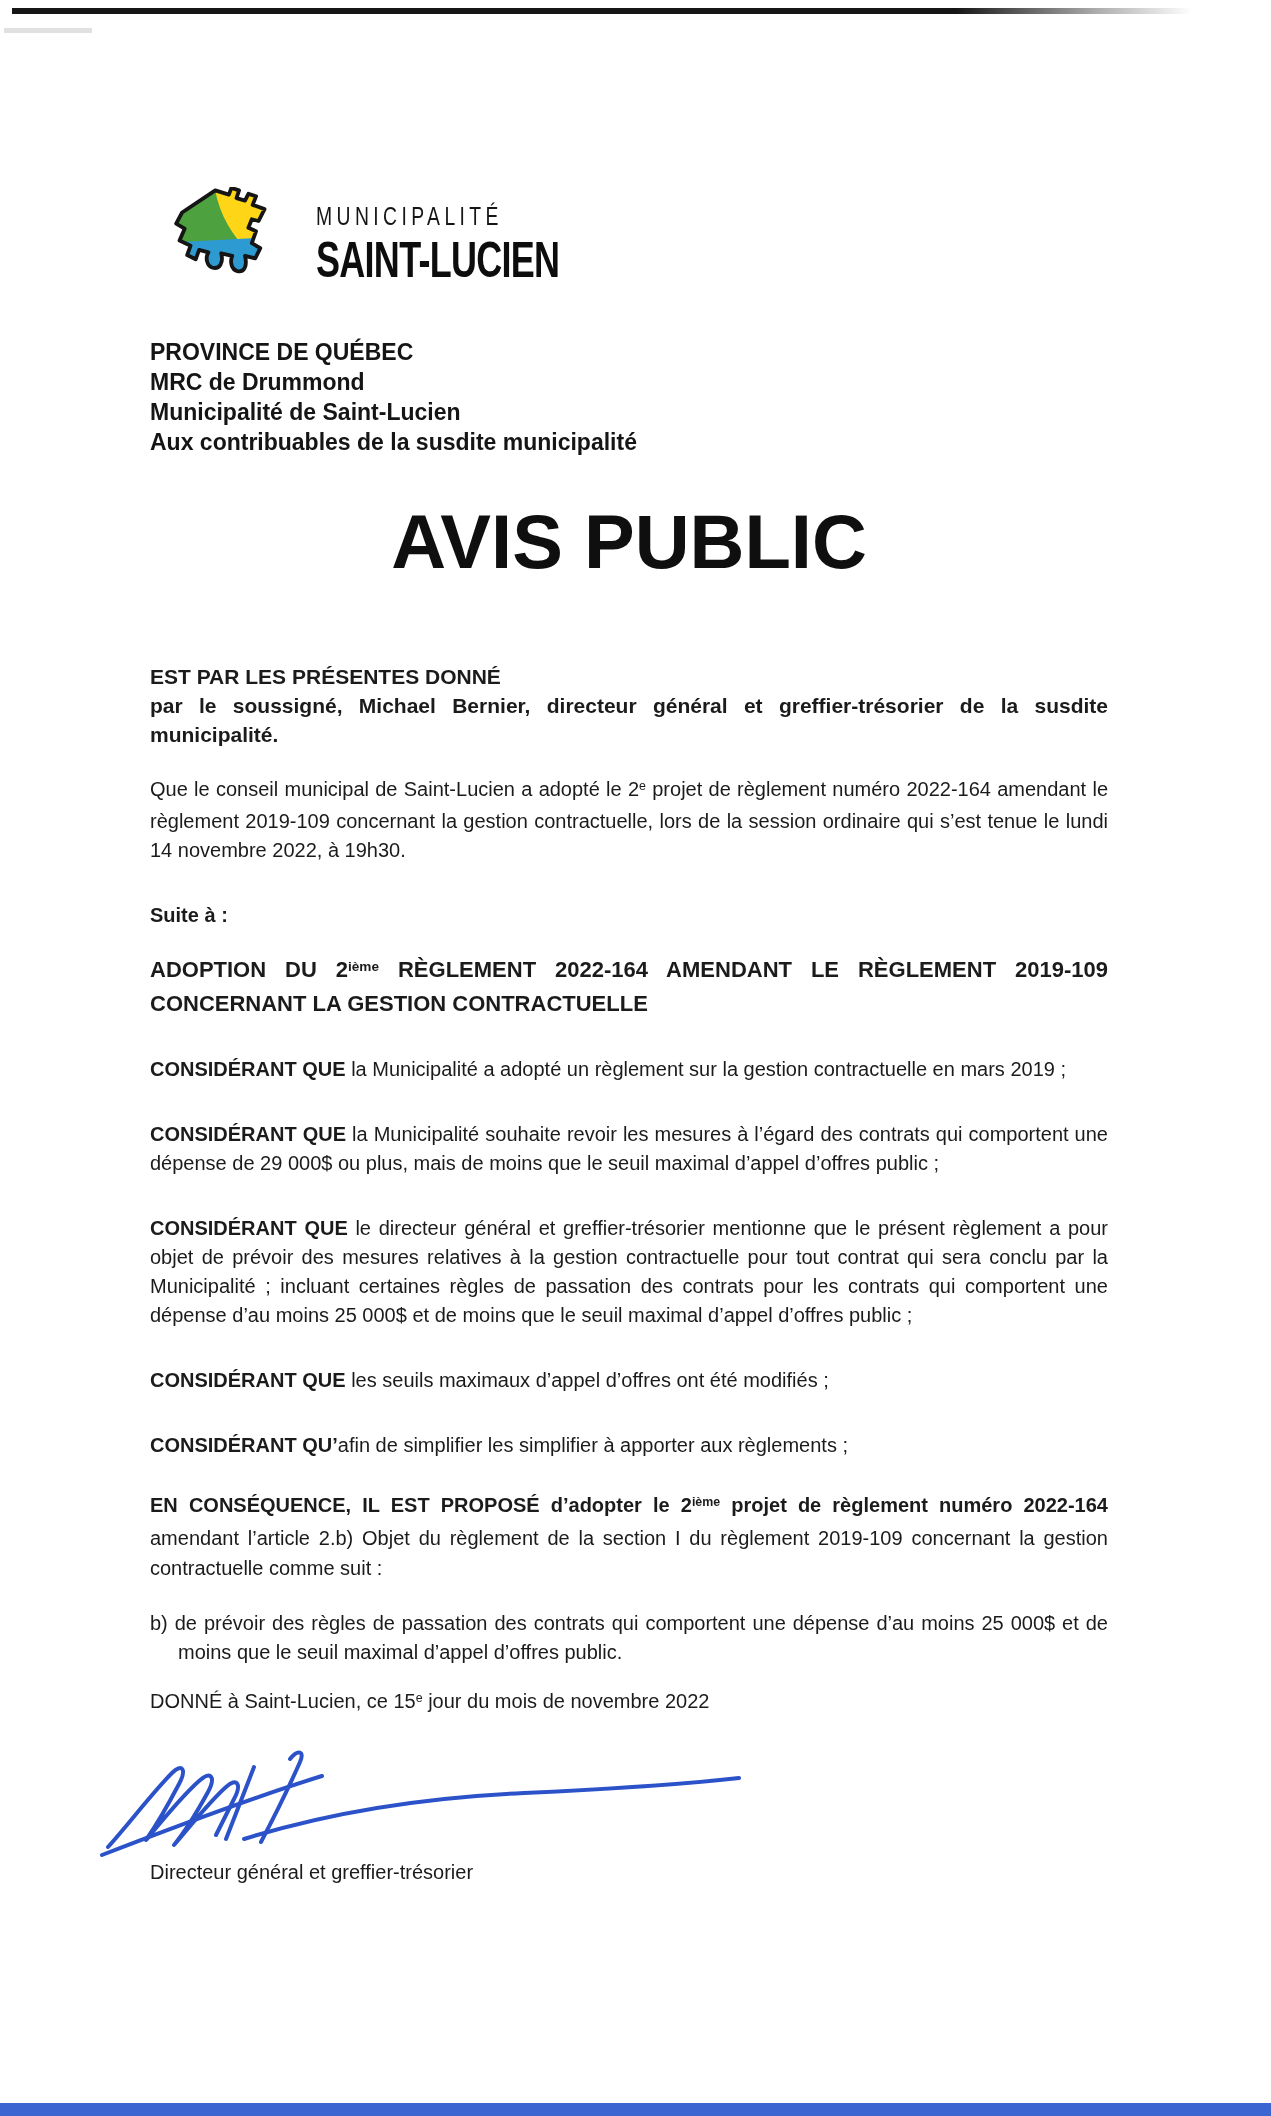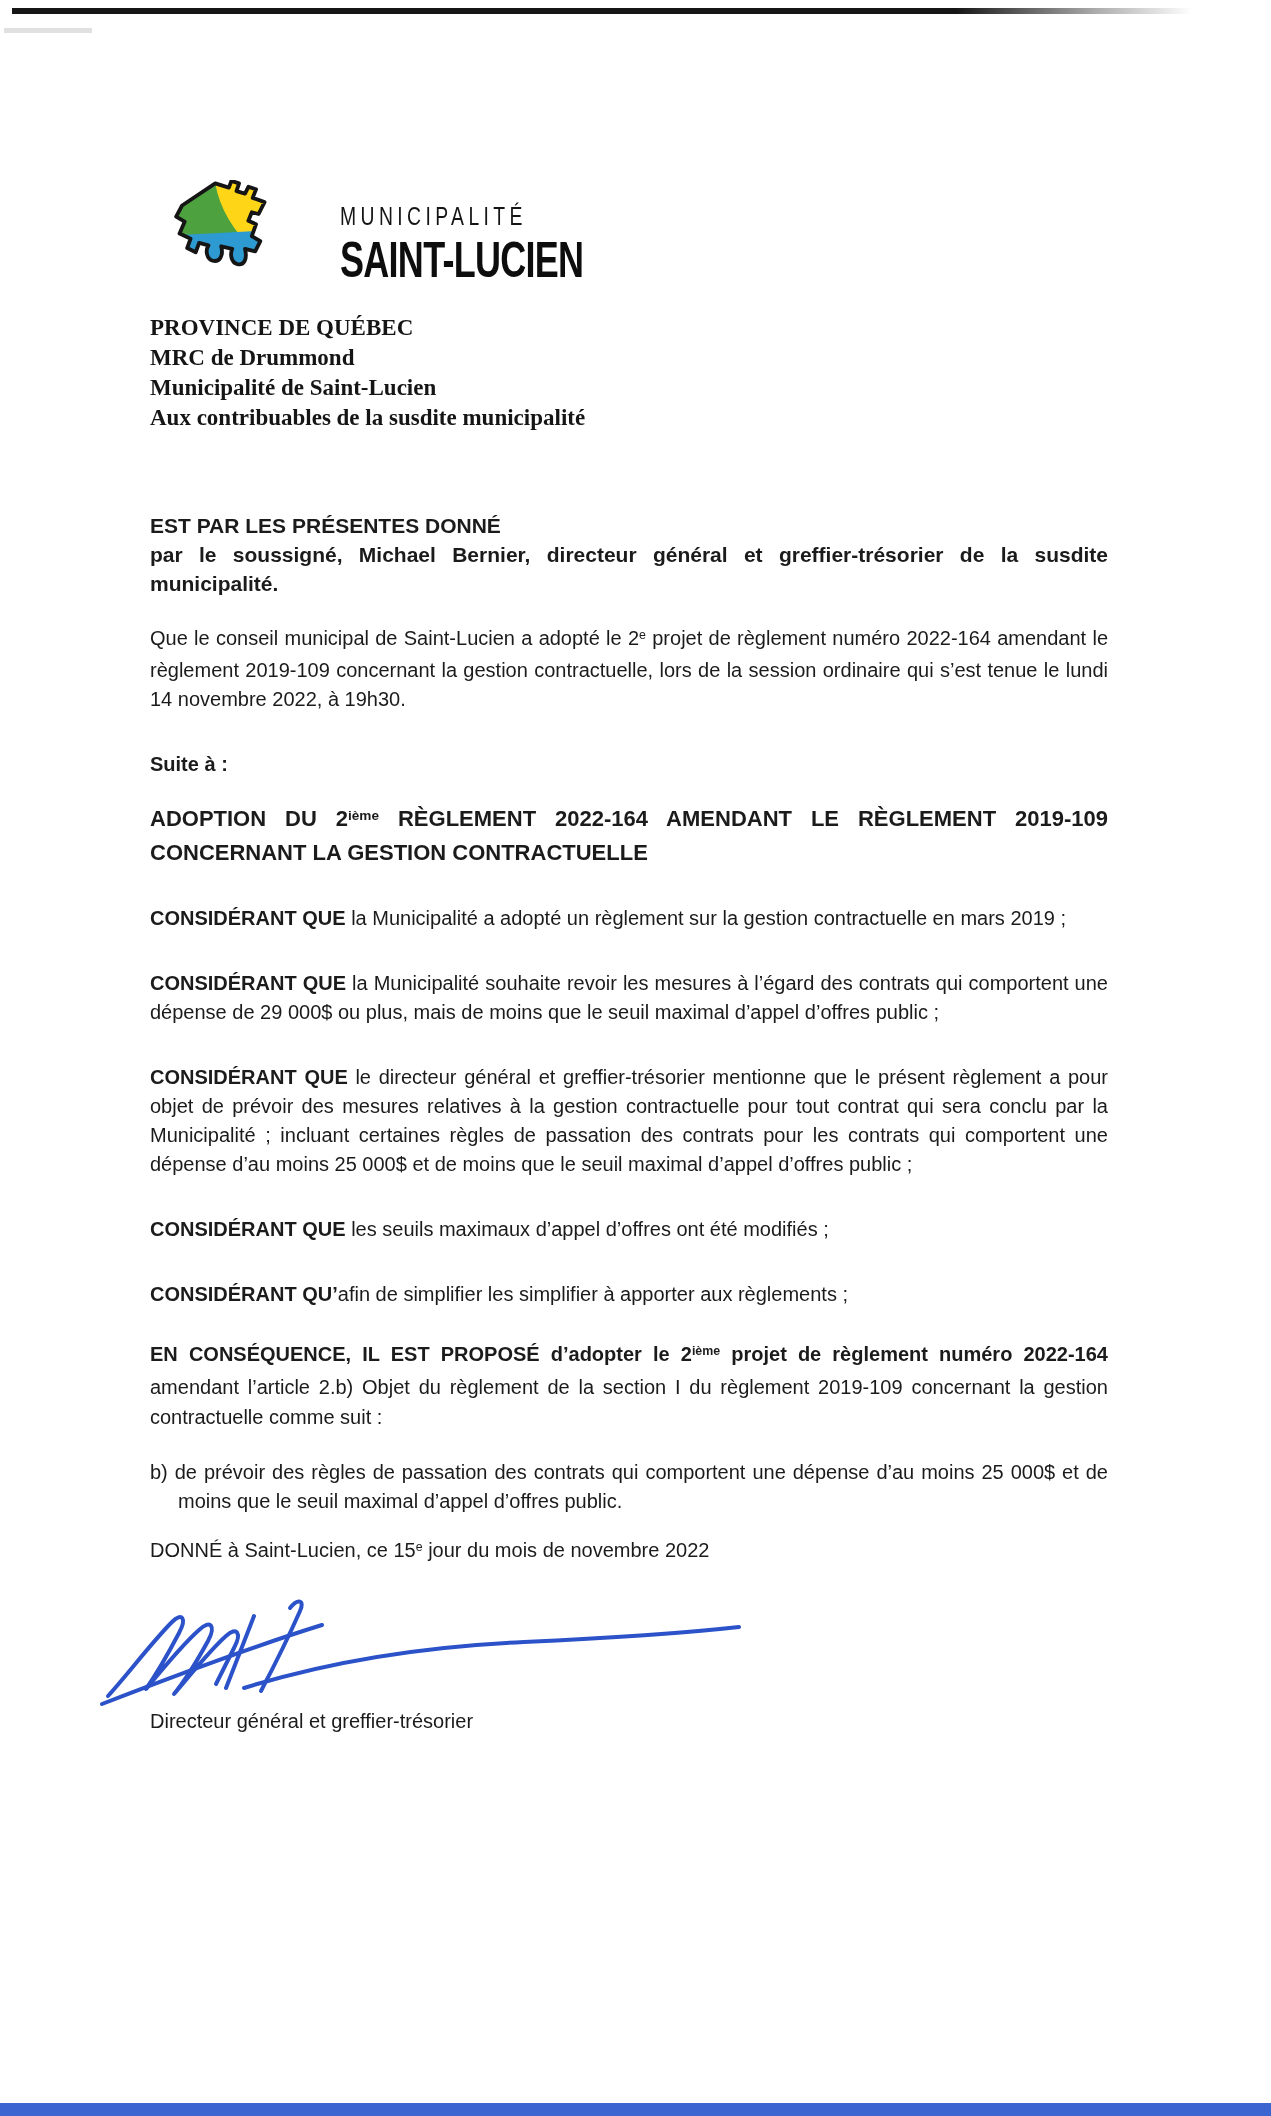--- a/index.html
+++ b/index.html
@@ -9,30 +9,30 @@
 
   
   .top-bar { position:absolute; top:8px; left:12px; width:1180px; height:6px;
              background:linear-gradient(to right,#161616 0%,#161616 80%,rgba(22,22,22,.35) 92%,rgba(22,22,22,0) 100%); }
   .top-smudge { position:absolute; top:28px; left:4px; width:88px; height:5px; background:#c9c9c9; opacity:.55; }
   .bottom-bar { position:absolute; bottom:0; left:0; width:100%; height:13px; }
 
   .content { position:absolute; left:150px; top:0; width:958px; }
 
   
-  .logo-row { margin-top:180px; margin-left:14px; display:flex; align-items:flex-start;gap:24px; }
+  .logo-row { margin-top:180px; margin-left:14px; display:flex; align-items:flex-end; }
   .logo-mark { width:128px; height:102px; flex:0 0 auto; }
   .logo-text { margin-left:24px; padding-top:22px; }
   .logo-muni { font-size:22px; letter-spacing:5px; font-weight:400; color:#151515;
                transform:scale(.88,1.15); transform-origin:left top; white-space:nowrap; }
   .logo-name { font-size:50px; font-weight:700; letter-spacing:-1px; color:#0d0d0d; margin-top:3px;
                transform:scaleX(.72); transform-origin:left top; white-space:nowrap; }
 
   
-  .hdr { margin-top:24px; font-size:23px; line-height:30px; font-weight:700; color:#151515;font-family:Liberation Serif, serif; }
+  .hdr { margin-top:48px; font-size:23px; line-height:30px; font-weight:700; color:#151515; }
 
   .title { margin-top:42px; font-size:76px; line-height:85px; font-weight:700; text-align:center;
            color:#0f0f0f; letter-spacing:0; }
 
   .body-txt { font-size:20px; line-height:29px; }
   .just { text-align:justify; }
   .b { font-weight:700; }
   .sup { font-size:62%; position:relative; top:-.45em; }
 
   .given  { margin-top:78px; font-weight:700; font-size:21px; line-height:29px; }
@@ -87,20 +87,21 @@
       </div>
     </div>
 
     <div class="hdr">
       <div>PROVINCE DE QUÉBEC</div>
       <div>MRC de Drummond</div>
       <div>Municipalité de Saint-Lucien</div>
       <div>Aux contribuables de la susdite municipalité</div>
     </div>
 
+    <div class="title">AVIS PUBLIC</div>
 
     <div class="given body-txt just">
       <div>EST PAR LES PRÉSENTES DONNÉ</div>
       <div>par le soussigné, Michael Bernier, directeur général et greffier-trésorier de la susdite municipalité.</div>
     </div>
 
     <p class="p1 body-txt just"><span>Que le conseil municipal de Saint-Lucien a adopté le 2</span><span class="sup">e</span><span> projet de règlement numéro 2022-164 amendant le règlement 2019-109 concernant la gestion contractuelle, lors de la session ordinaire qui s’est tenue le lundi 14 novembre 2022, à 19h30.</span></p>
 
     <div class="suite body-txt">Suite à :</div>
 

